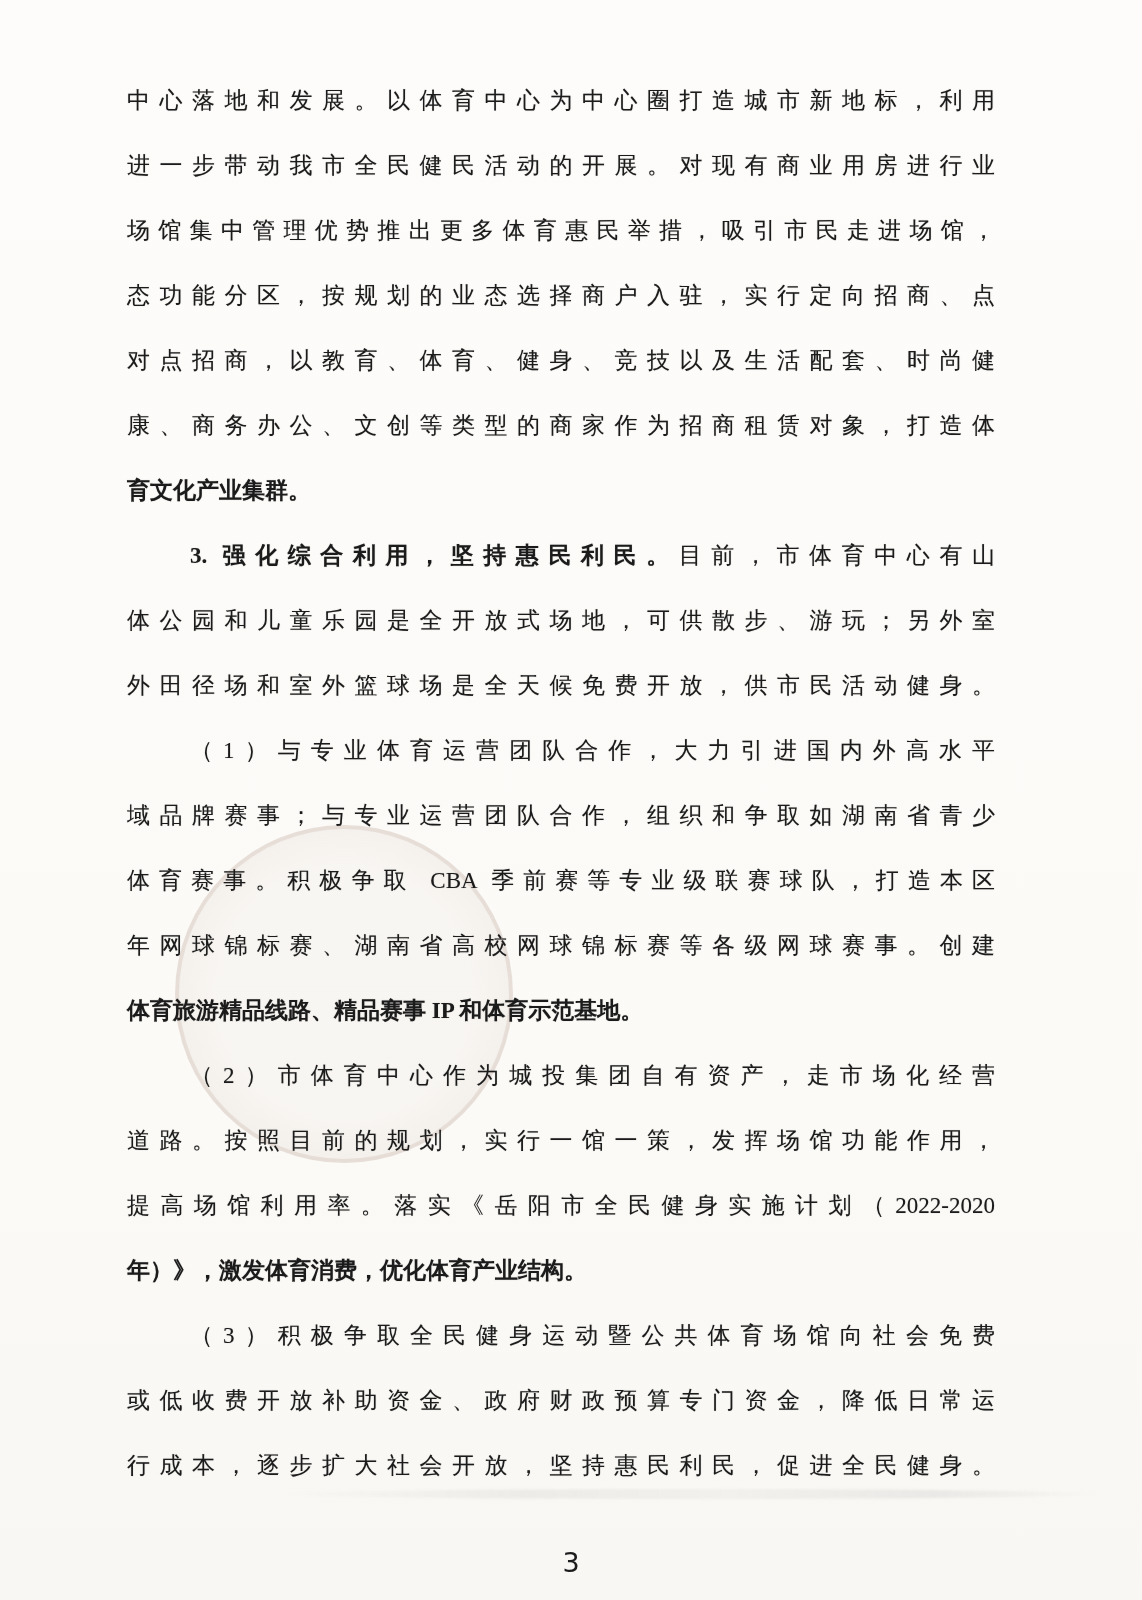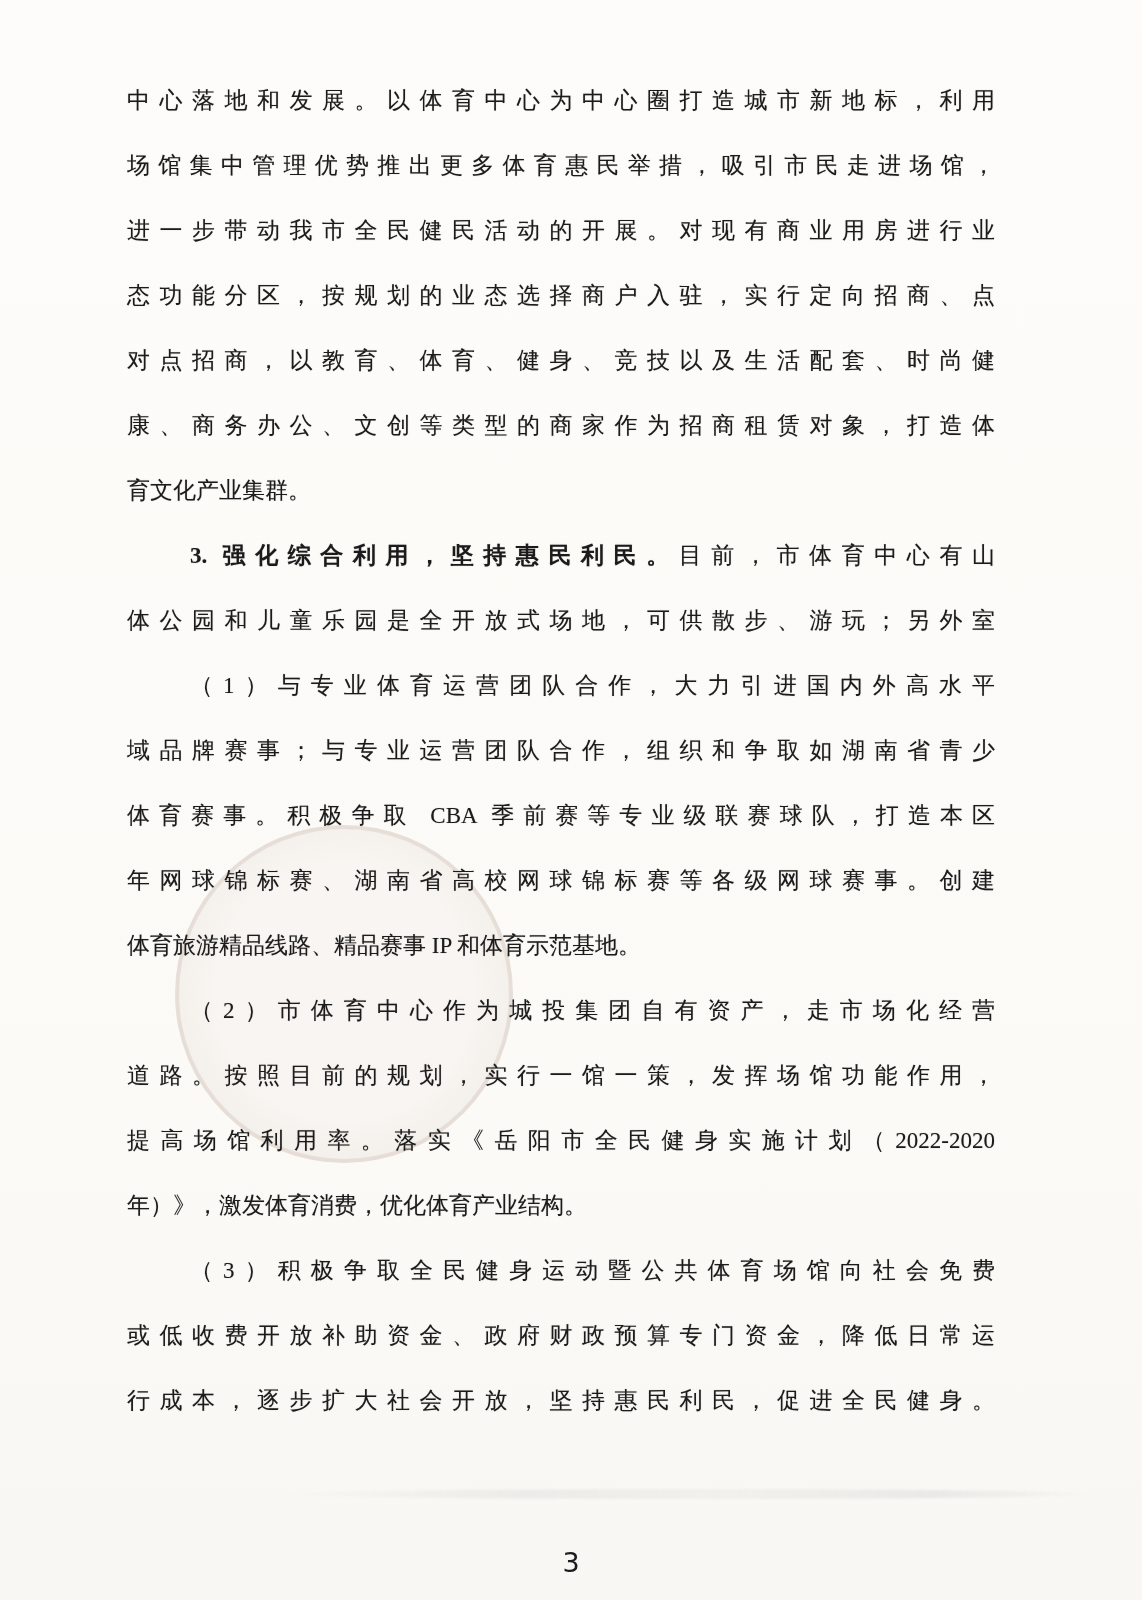--- a/index.html
+++ b/index.html
@@ -53,20 +53,21 @@
   }
   .line {
     height: 65px;
     text-align: justify;
     text-align-last: justify;
     text-justify: inter-character;
   }
   .line.end {
     text-align: center;
     text-align-last: left;
+    font-weight: bold;
   }
   .line.indent {
     padding-left: 63px;
     font-family: Liberation Serif, serif;
   }
   .bold {
     font-weight: bold;
   }
   .pagenum {
     position: absolute;
@@ -83,29 +84,30 @@
 </head>
 <body>
 
 <div class="page">
 
   <div class="stamp"></div>
   <div class="smudge"></div>
 
   <div class="textblock">
     <div class="line">中心落地和发展。以体育中心为中心圈打造城市新地标，利用</div>
+    <div class="line">进一步带动我市全民健民活动的开展。对现有商业用房进行业</div>
     <div class="line">场馆集中管理优势推出更多体育惠民举措，吸引市民走进场馆，</div>
-    <div class="line">进一步带动我市全民健民活动的开展。对现有商业用房进行业</div>
     <div class="line">态功能分区，按规划的业态选择商户入驻，实行定向招商、点</div>
     <div class="line">对点招商，以教育、体育、健身、竞技以及生活配套、时尚健</div>
     <div class="line">康、商务办公、文创等类型的商家作为招商租赁对象，打造体</div>
     <div class="line end">育文化产业集群。</div>
 
     <div class="line indent"><span class="bold">3. 强化综合利用，坚持惠民利民。</span><span>目前，市体育中心有山</span></div>
     <div class="line">体公园和儿童乐园是全开放式场地，可供散步、游玩；另外室</div>
+    <div class="line">外田径场和室外篮球场是全天候免费开放，供市民活动健身。</div>
 
     <div class="line indent">（1）与专业体育运营团队合作，大力引进国内外高水平</div>
     <div class="line">域品牌赛事；与专业运营团队合作，组织和争取如湖南省青少</div>
     <div class="line">体育赛事。积极争取 CBA 季前赛等专业级联赛球队，打造本区</div>
     <div class="line">年网球锦标赛、湖南省高校网球锦标赛等各级网球赛事。创建</div>
     <div class="line end">体育旅游精品线路、精品赛事 IP 和体育示范基地。</div>
 
     <div class="line indent">（2）市体育中心作为城投集团自有资产，走市场化经营</div>
     <div class="line">道路。按照目前的规划，实行一馆一策，发挥场馆功能作用，</div>
     <div class="line">提高场馆利用率。落实《岳阳市全民健身实施计划（2022-2020</div>

